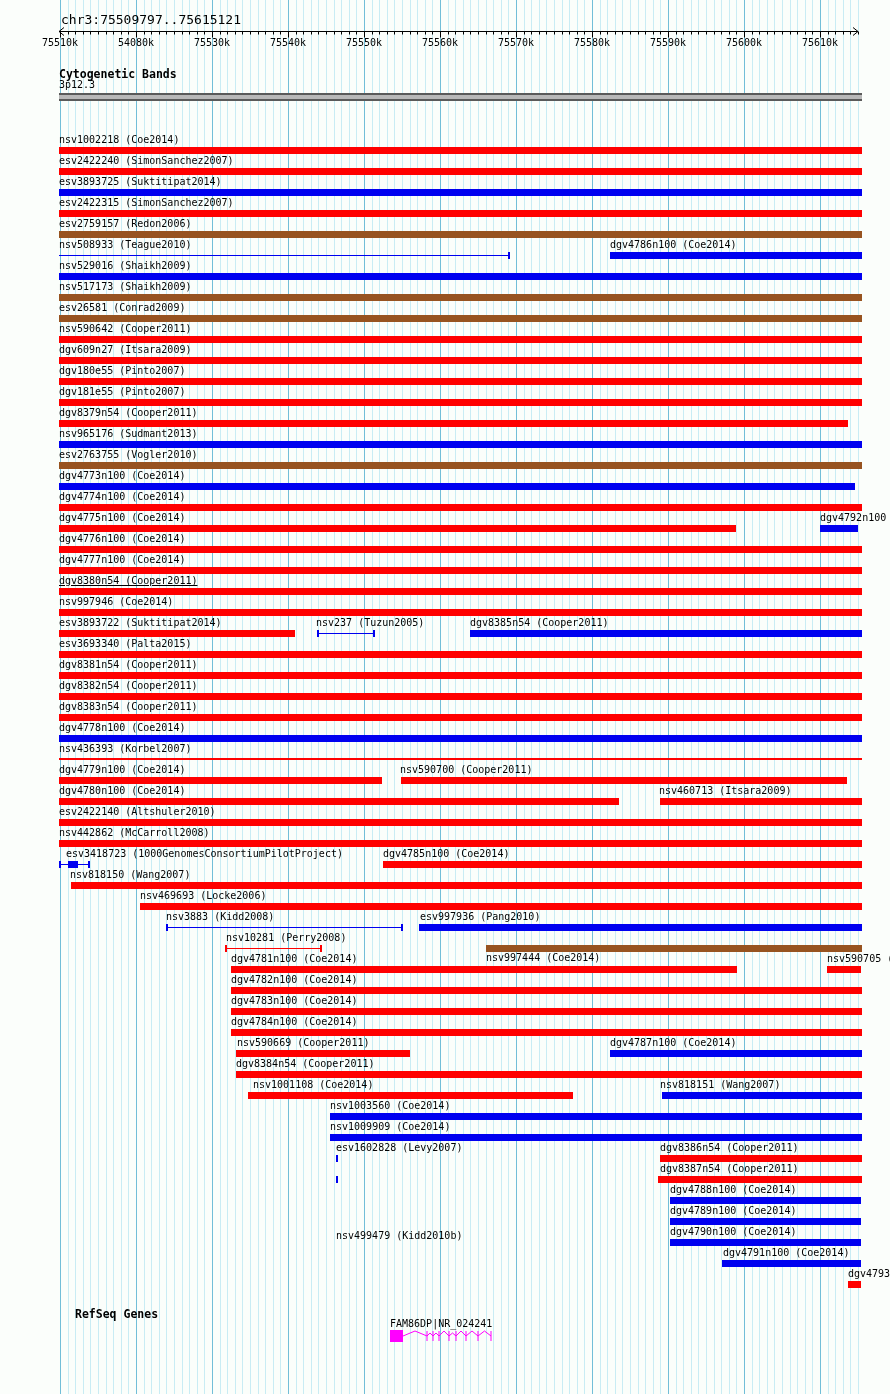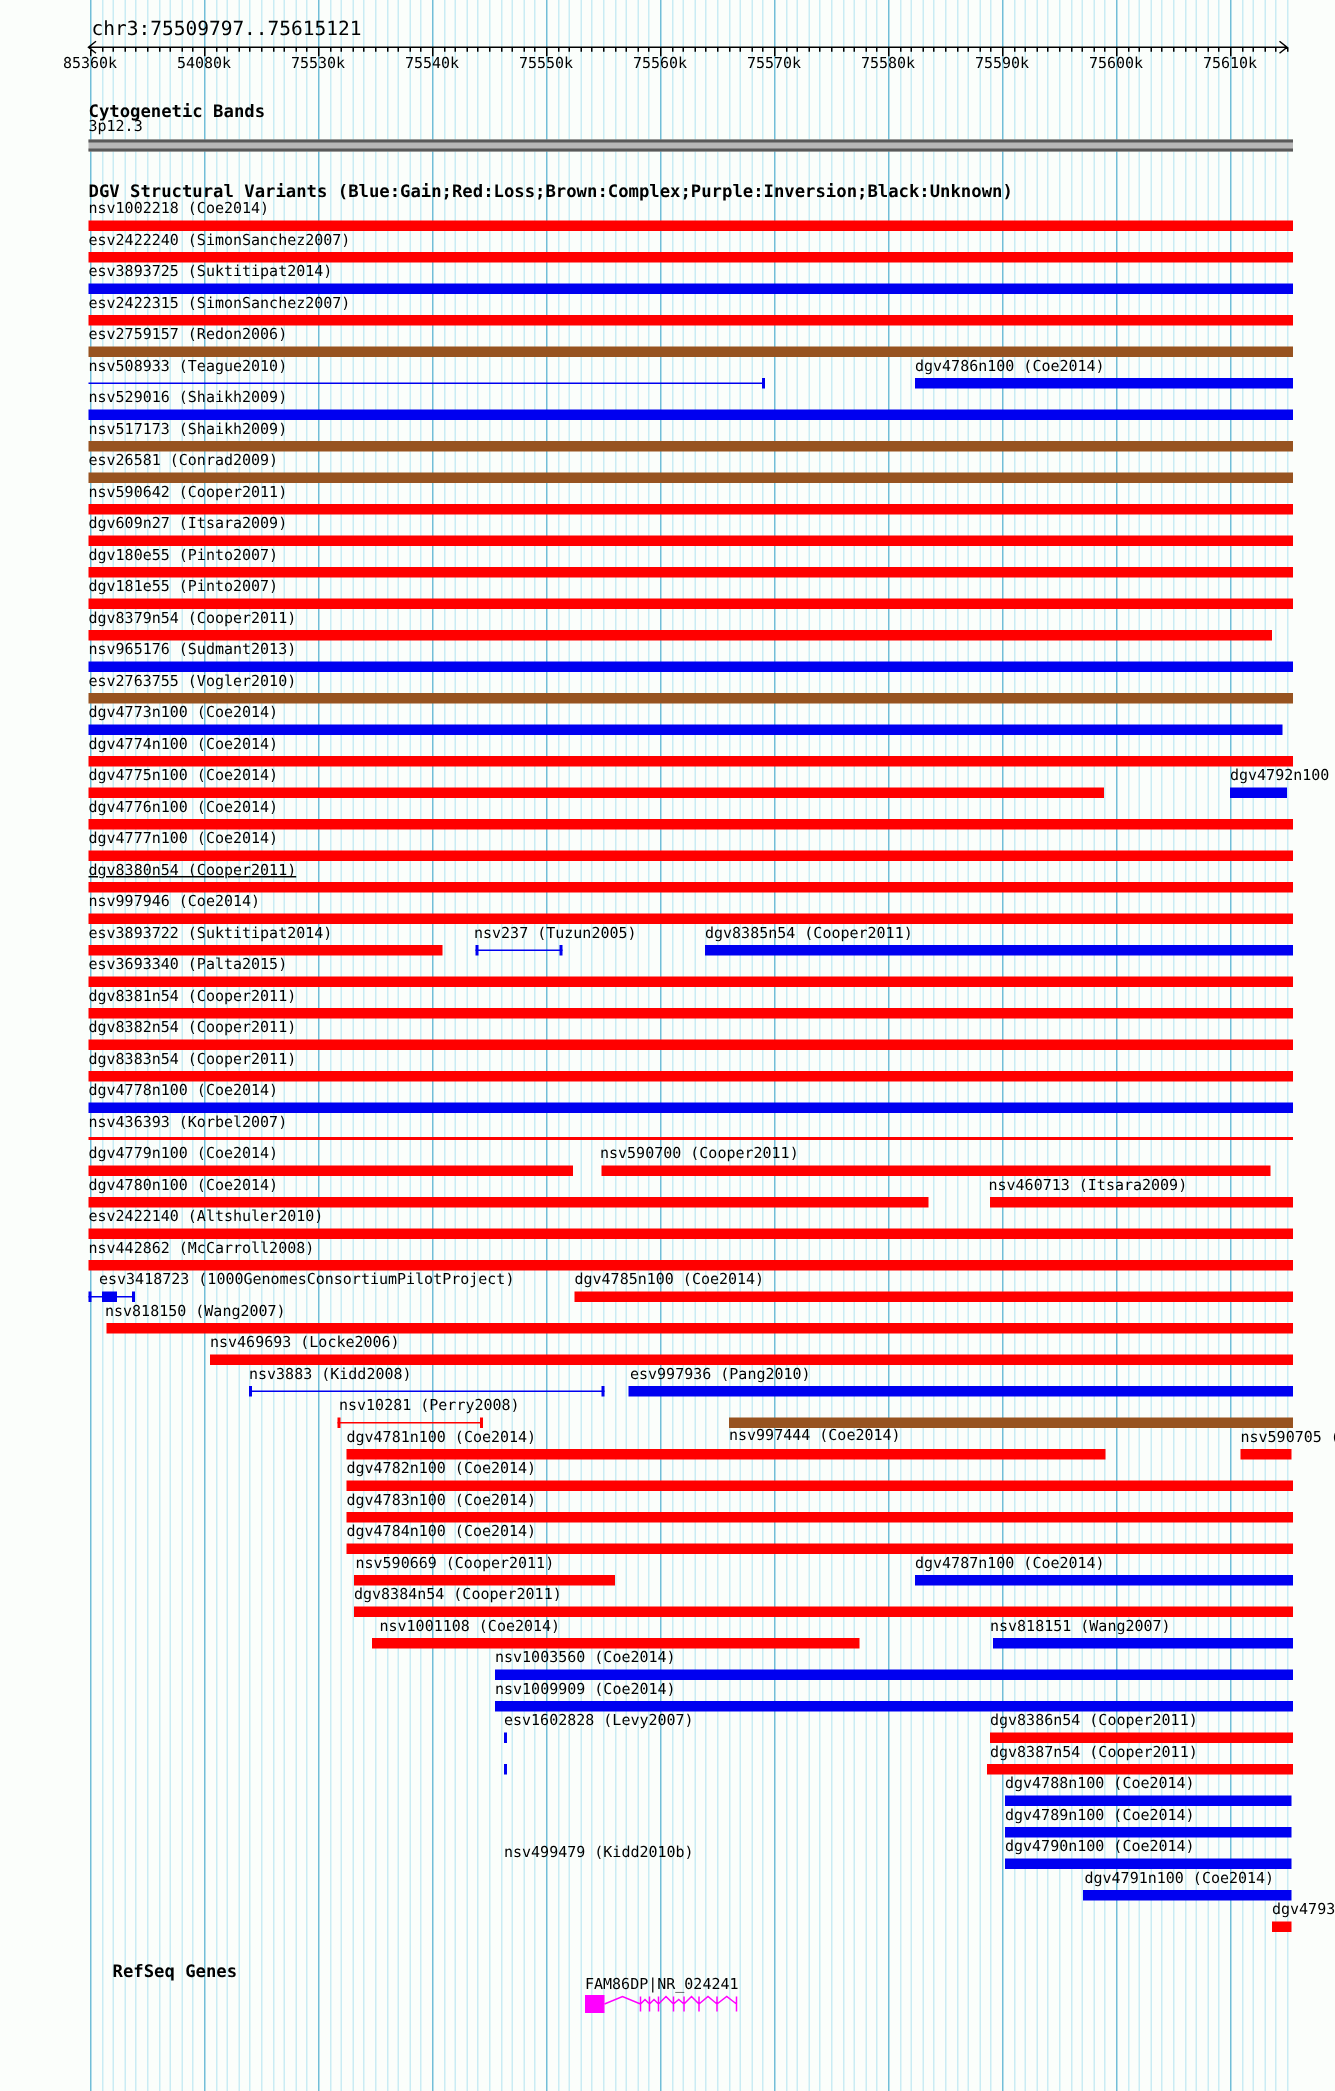--- a/index.html
+++ b/index.html
@@ -133,38 +133,37 @@
       <div class="grid-line" style="left: 850px; background: rgb(201, 236, 244);"></div>
       <div class="grid-line" style="left: 858px; background: rgb(201, 236, 244);"></div>
     </div>
 
   <div class="region-title" style="left:61px;top:13px;">chr3:75509797..75615121</div>
 
   <svg id="ruler-svg" width="890" height="42" style="left:0;top:0;">
       <path d="M59,31.5 H858 M64,27.5 L59,31.5 L64,35.5 M853,27.5 L858,31.5 L853,35.5 M60.5,31.5 v6 M68.5,31.5 v3 M75.5,31.5 v3 M83.5,31.5 v3 M90.5,31.5 v3 M98.5,31.5 v3 M106.5,31.5 v3 M113.5,31.5 v3 M121.5,31.5 v3 M128.5,31.5 v3 M136.5,31.5 v6 M144.5,31.5 v3 M151.5,31.5 v3 M159.5,31.5 v3 M166.5,31.5 v3 M174.5,31.5 v3 M182.5,31.5 v3 M189.5,31.5 v3 M197.5,31.5 v3 M204.5,31.5 v3 M212.5,31.5 v6 M220.5,31.5 v3 M227.5,31.5 v3 M235.5,31.5 v3 M242.5,31.5 v3 M250.5,31.5 v3 M258.5,31.5 v3 M265.5,31.5 v3 M273.5,31.5 v3 M280.5,31.5 v3 M288.5,31.5 v6 M296.5,31.5 v3 M303.5,31.5 v3 M311.5,31.5 v3 M318.5,31.5 v3 M326.5,31.5 v3 M334.5,31.5 v3 M341.5,31.5 v3 M349.5,31.5 v3 M356.5,31.5 v3 M364.5,31.5 v6 M372.5,31.5 v3 M379.5,31.5 v3 M387.5,31.5 v3 M394.5,31.5 v3 M402.5,31.5 v3 M410.5,31.5 v3 M417.5,31.5 v3 M425.5,31.5 v3 M432.5,31.5 v3 M440.5,31.5 v6 M448.5,31.5 v3 M455.5,31.5 v3 M463.5,31.5 v3 M470.5,31.5 v3 M478.5,31.5 v3 M486.5,31.5 v3 M493.5,31.5 v3 M501.5,31.5 v3 M508.5,31.5 v3 M516.5,31.5 v6 M524.5,31.5 v3 M531.5,31.5 v3 M539.5,31.5 v3 M546.5,31.5 v3 M554.5,31.5 v3 M562.5,31.5 v3 M569.5,31.5 v3 M577.5,31.5 v3 M584.5,31.5 v3 M592.5,31.5 v6 M600.5,31.5 v3 M607.5,31.5 v3 M615.5,31.5 v3 M622.5,31.5 v3 M630.5,31.5 v3 M638.5,31.5 v3 M645.5,31.5 v3 M653.5,31.5 v3 M660.5,31.5 v3 M668.5,31.5 v6 M676.5,31.5 v3 M683.5,31.5 v3 M691.5,31.5 v3 M698.5,31.5 v3 M706.5,31.5 v3 M714.5,31.5 v3 M721.5,31.5 v3 M729.5,31.5 v3 M736.5,31.5 v3 M744.5,31.5 v6 M752.5,31.5 v3 M759.5,31.5 v3 M767.5,31.5 v3 M774.5,31.5 v3 M782.5,31.5 v3 M790.5,31.5 v3 M797.5,31.5 v3 M805.5,31.5 v3 M812.5,31.5 v3 M820.5,31.5 v6 M828.5,31.5 v3 M835.5,31.5 v3 M843.5,31.5 v3 M850.5,31.5 v3 M858.5,31.5 v3" stroke="#000" fill="none"></path>
     </svg>
   <div id="ruler-labels">
-      <div class="tick-label" style="left: 38px; top: 37px;">85360k</div>
+      <div class="tick-label" style="left: 38px; top: 37px;">75510k</div>
       <div class="tick-label" style="left: 114px; top: 37px;">54080k</div>
       <div class="tick-label" style="left: 190px; top: 37px;">75530k</div>
       <div class="tick-label" style="left: 266px; top: 37px;">75540k</div>
       <div class="tick-label" style="left: 342px; top: 37px;">75550k</div>
       <div class="tick-label" style="left: 418px; top: 37px;">75560k</div>
       <div class="tick-label" style="left: 494px; top: 37px;">75570k</div>
       <div class="tick-label" style="left: 570px; top: 37px;">75580k</div>
       <div class="tick-label" style="left: 646px; top: 37px;">75590k</div>
       <div class="tick-label" style="left: 722px; top: 37px;">75600k</div>
       <div class="tick-label" style="left: 798px; top: 37px;">75610k</div>
     </div>
 
   <div class="section-heading" style="left:59px;top:68px;">Cytogenetic Bands</div>
   <div class="feature-label" style="left:59px;top:79px;">3p12.3</div>
   <div class="cyto-band" id="cyto-band" style="left: 59px; top: 93px; width: 803px; height: 8px; background: rgb(184, 184, 184); border-top: 2px solid rgb(90, 90, 90); border-bottom: 2px solid rgb(90, 90, 90);"></div>
 
-  <div class="section-heading" style="left:59px;top:121px;">DGV Structural Variants (Blue:Gain;Red:Loss;Brown:Complex;Purple:Inversion;Black:Unknown)</div>
 
   <div id="tracks">
       <div class="feature-label" style="left: 59px; top: 134px;">nsv1002218 (Coe2014)</div>
       <div class="bar" style="left: 59px; width: 803px; top: 147px; background: rgb(255, 0, 0);"></div>
       <div class="feature-label" style="left: 59px; top: 155px;">esv2422240 (SimonSanchez2007)</div>
       <div class="bar" style="left: 59px; width: 803px; top: 168px; background: rgb(255, 0, 0);"></div>
       <div class="feature-label" style="left: 59px; top: 176px;">esv3893725 (Suktitipat2014)</div>
       <div class="bar" style="left: 59px; width: 803px; top: 189px; background: rgb(0, 0, 240);"></div>
       <div class="feature-label" style="left: 59px; top: 197px;">esv2422315 (SimonSanchez2007)</div>
       <div class="bar" style="left: 59px; width: 803px; top: 210px; background: rgb(255, 0, 0);"></div>

